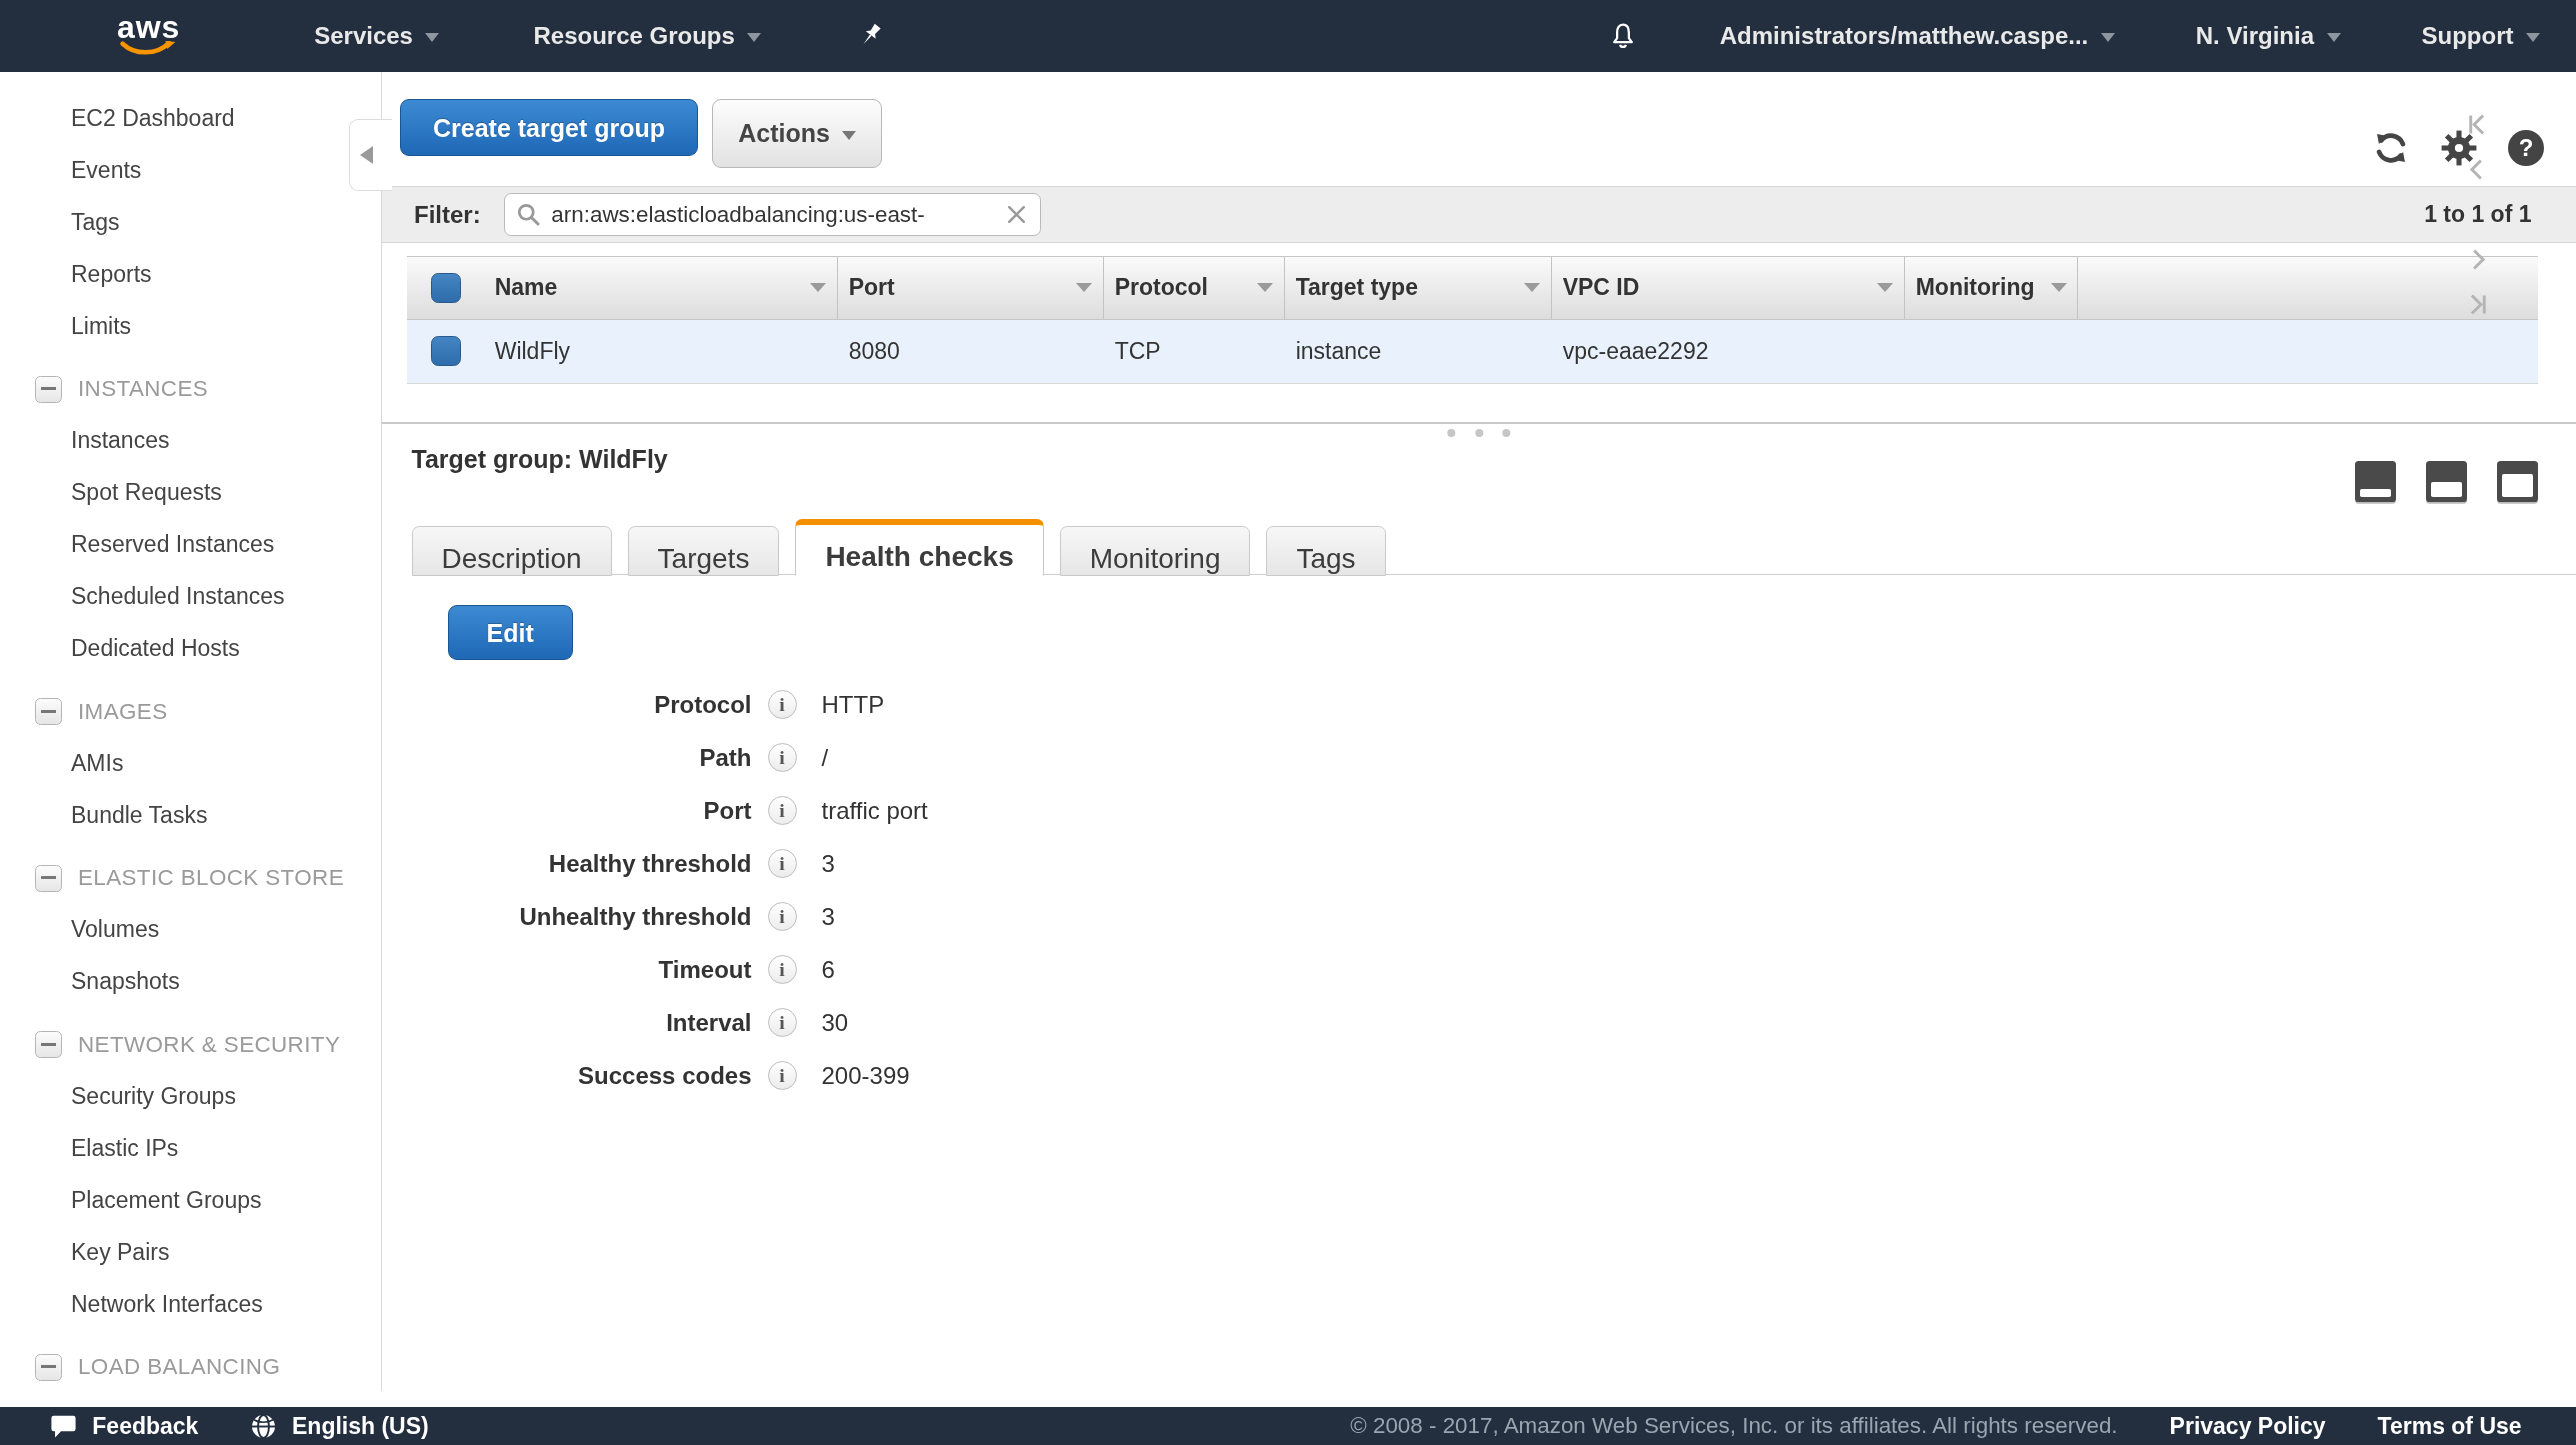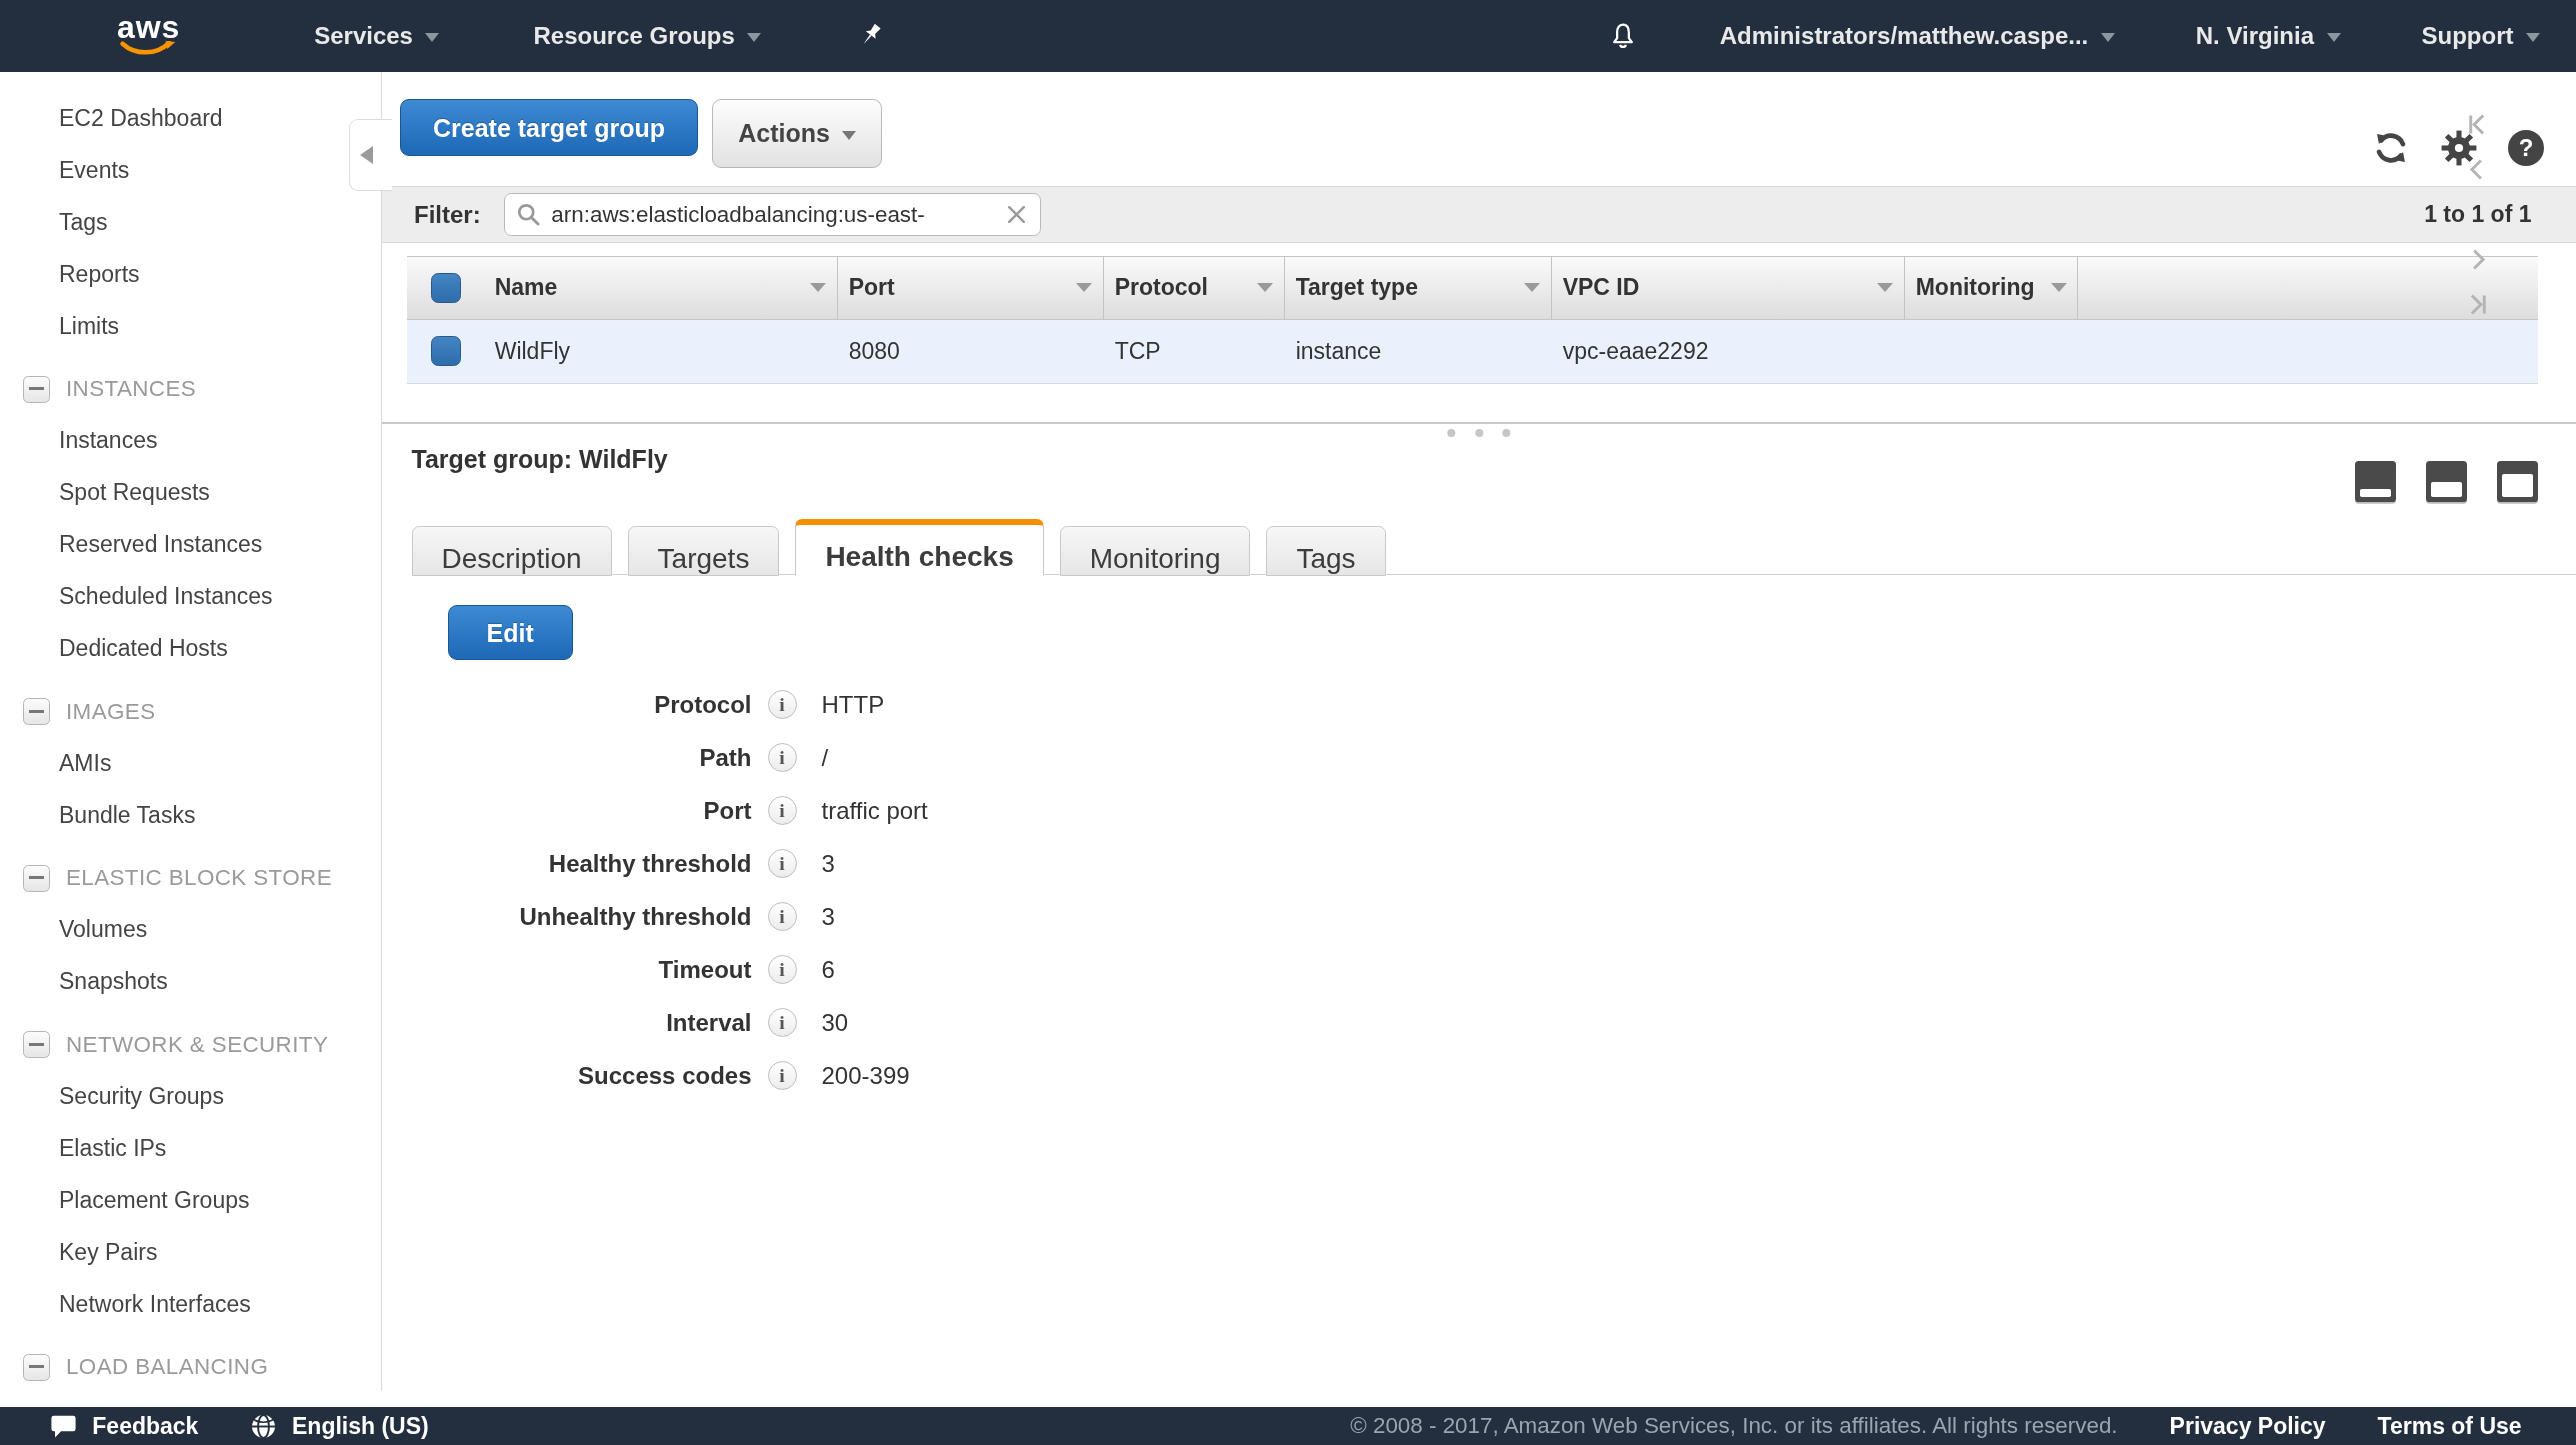--- a/index.html
+++ b/index.html
@@ -21,21 +21,21 @@
   .footer { position:absolute; bottom:0; left:0; width:2576px; height:38px; background:#232f3e;
             display:flex; align-items:center; padding:0 49px; }
   .footer-left { display:flex; align-items:center; gap:14.3px; }
   .footer-link { color:#fff; font-size:23px; font-weight:700; cursor:pointer; }
   .footer-lang { margin-left:36px; }
   .footer-right { margin-left:auto; display:flex; align-items:center; gap:52px; padding-right:5.4px; }
   .copyright { color:#9aa5b1; font-size:22.4px; }
 
   
   .sidebar { position:absolute; top:72px; left:0; bottom:54px; width:382px; background:#fff;
-             border-right:1.8px solid #d9d9d9; overflow:hidden; padding-top:19.7px; }
+             border-right:1.8px solid #d9d9d9; overflow:hidden; padding-top:19.7px;padding-left:12px; }
   .side-link { font-size:23px; color:#444; padding-left:59px; height:52px; line-height:52px; cursor:pointer; white-space:nowrap; }
   .side-header { display:flex; align-items:center; gap:16px; margin-top:12.5px; height:50px; padding-left:23px; cursor:pointer; }
   .side-header .hd-label { font-size:22.4px; color:#9a9a9a; letter-spacing:0.4px; white-space:nowrap; }
   .minus-box { width:27px; height:27px; border:1.8px solid #b5b5b5; border-radius:5.4px;
                background:linear-gradient(#fcfcfc,#e6e6e6); position:relative; flex:0 0 auto; }
   .minus-box::after { content:""; position:absolute; left:5.4px; right:5.4px; top:10.7px; height:2.7px; background:#777; }
   .collapse-tab { position:absolute; left:349px; top:119px; width:43px; height:72px; background:#fff;
                   border:1.8px solid #dcdcdc; border-right:none; border-radius:9px 0 0 9px; z-index:3;
                   display:flex; align-items:center; justify-content:center; cursor:pointer; }
   .collapse-arrow { width:0; height:0; border-top:9.8px solid transparent; border-bottom:9.8px solid transparent; border-right:13.4px solid #9a9a9a; margin-right:9px; }

